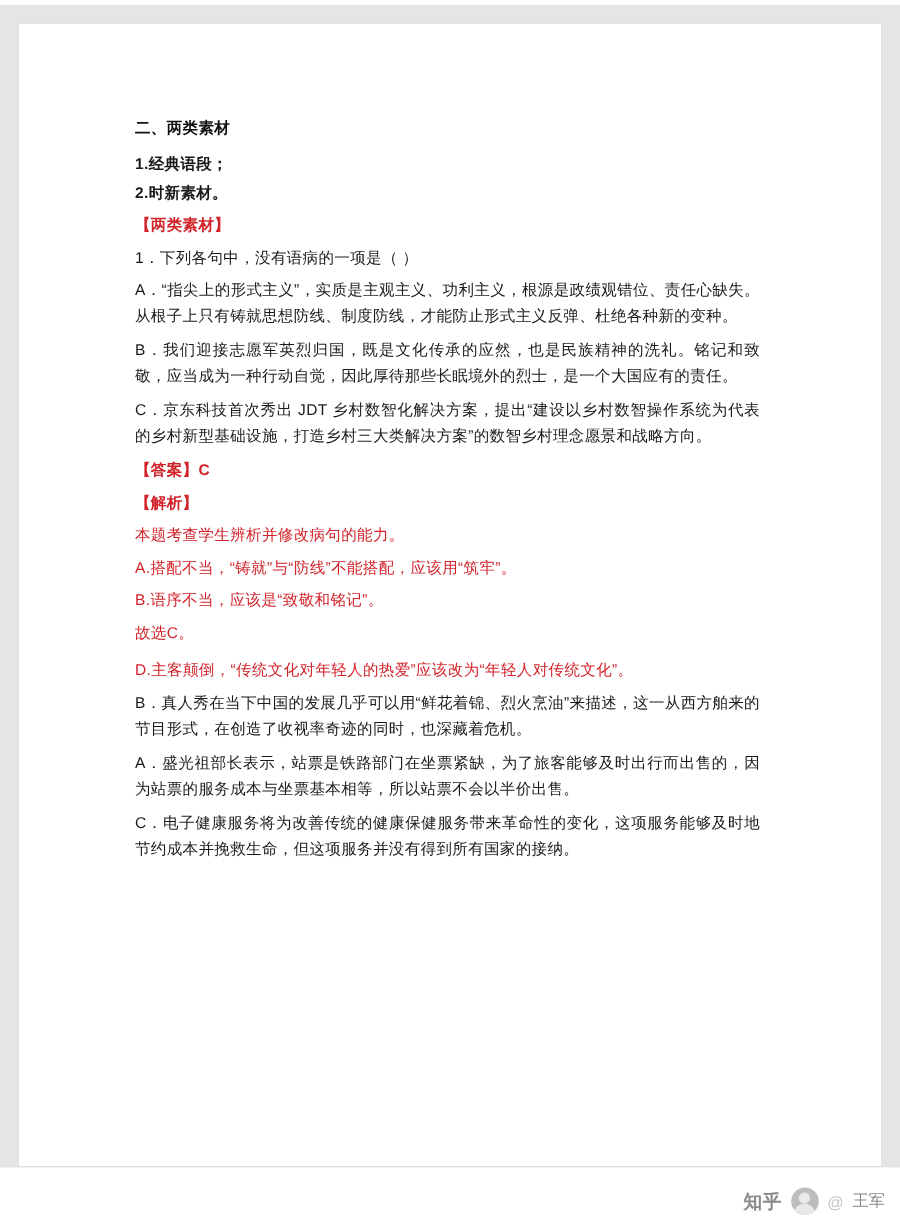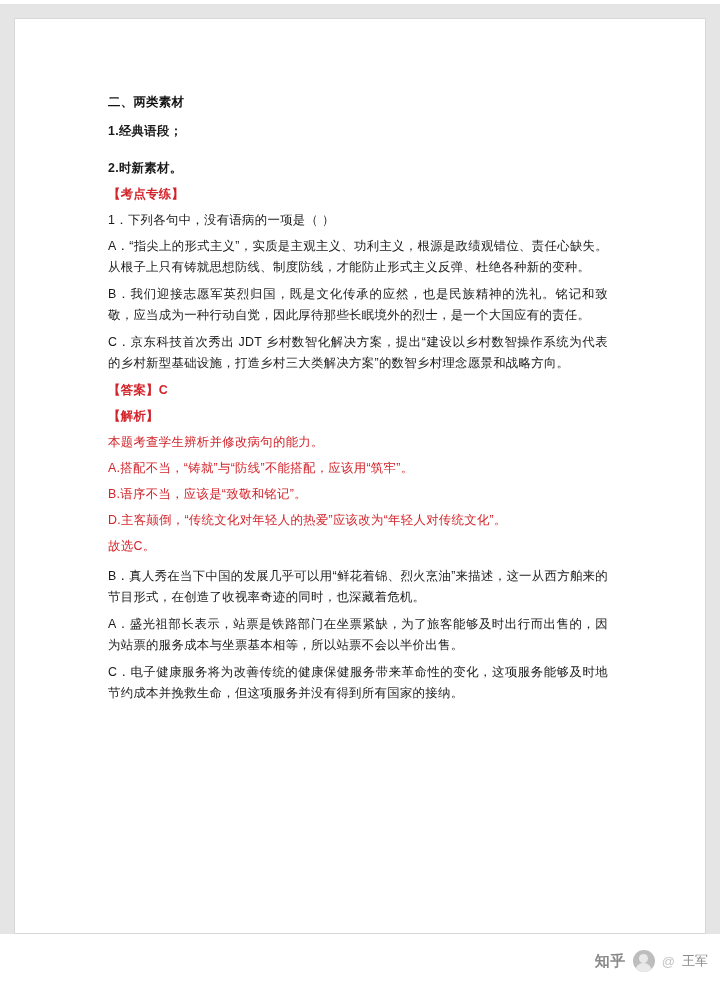--- a/index.html
+++ b/index.html
@@ -55,21 +55,21 @@
     font-weight: bold;
   }
   .red {
     color: #d2232a;
   }
   .red-bold {
     color: #d2232a;
     font-weight: bold;
   }
   .tight {
-    margin-bottom: 16px;
+    margin-bottom: 2px;
   }
   .gap-sm { margin-bottom: 5px; }
   .gap-md { margin-bottom: 9px; }
 
   
   .footer {
     position: absolute;
     left: 0;
     bottom: 0;
     width: 720px;
@@ -136,39 +136,39 @@
 <div class="page">
   <div class="doc-frame"></div>
 
   <div class="content">
 
     <p class="heading">二、两类素材</p>
 
     <p class="bold tight">1.经典语段；</p>
     <p class="bold gap-sm">2.时新素材。</p>
 
-    <p class="red-bold gap-sm">【考点专练】</p>
+    <p class="red-bold gap-sm">【两类素材】</p>
 
     <p class="gap-sm">1．下列各句中，没有语病的一项是（    ）</p>
 
     <p>A．“指尖上的形式主义”，实质是主观主义、功利主义，根源是政绩观错位、责任心缺失。从根子上只有铸就思想防线、制度防线，才能防止形式主义反弹、杜绝各种新的变种。</p>
     <p>B．我们迎接志愿军英烈归国，既是文化传承的应然，也是民族精神的洗礼。铭记和致敬，应当成为一种行动自觉，因此厚待那些长眠境外的烈士，是一个大国应有的责任。</p>
     <p>C．京东科技首次秀出 JDT 乡村数智化解决方案，提出“建设以乡村数智操作系统为代表的乡村新型基础设施，打造乡村三大类解决方案”的数智乡村理念愿景和战略方向。</p>
 
     <p class="red-bold gap-sm">
       <span>【答案】</span><span>C</span>
     </p>
 
     <p class="red-bold gap-sm">【解析】</p>
 
     <p class="red gap-sm">本题考查学生辨析并修改病句的能力。</p>
     <p class="red gap-sm">A.搭配不当，“铸就”与“防线”不能搭配，应该用“筑牢”。</p>
     <p class="red gap-sm">B.语序不当，应该是“致敬和铭记”。</p>
+    <p class="red gap-md">故选C。</p>
     <p class="red gap-sm">D.主客颠倒，“传统文化对年轻人的热爱”应该改为“年轻人对传统文化”。</p>
-    <p class="red gap-md">故选C。</p>
 
 
     <p>B．真人秀在当下中国的发展几乎可以用“鲜花着锦、烈火烹油”来描述，这一从西方舶来的节目形式，在创造了收视率奇迹的同时，也深藏着危机。</p>
     <p>A．盛光祖部长表示，站票是铁路部门在坐票紧缺，为了旅客能够及时出行而出售的，因为站票的服务成本与坐票基本相等，所以站票不会以半价出售。</p>
     <p>C．电子健康服务将为改善传统的健康保健服务带来革命性的变化，这项服务能够及时地节约成本并挽救生命，但这项服务并没有得到所有国家的接纳。</p>
 
   </div>
 
   <div class="footer">
     <div class="zhihu-logo">

